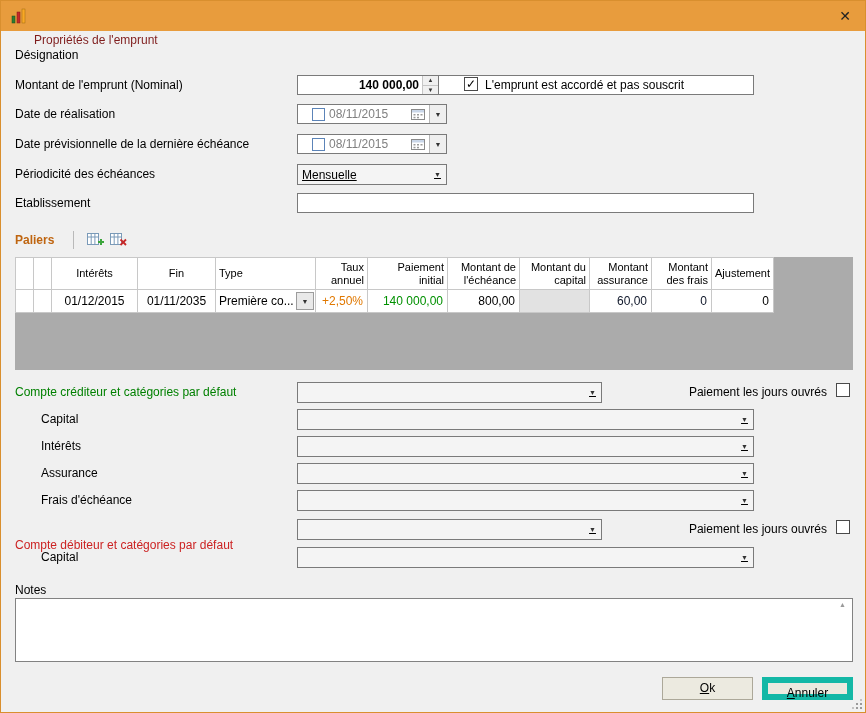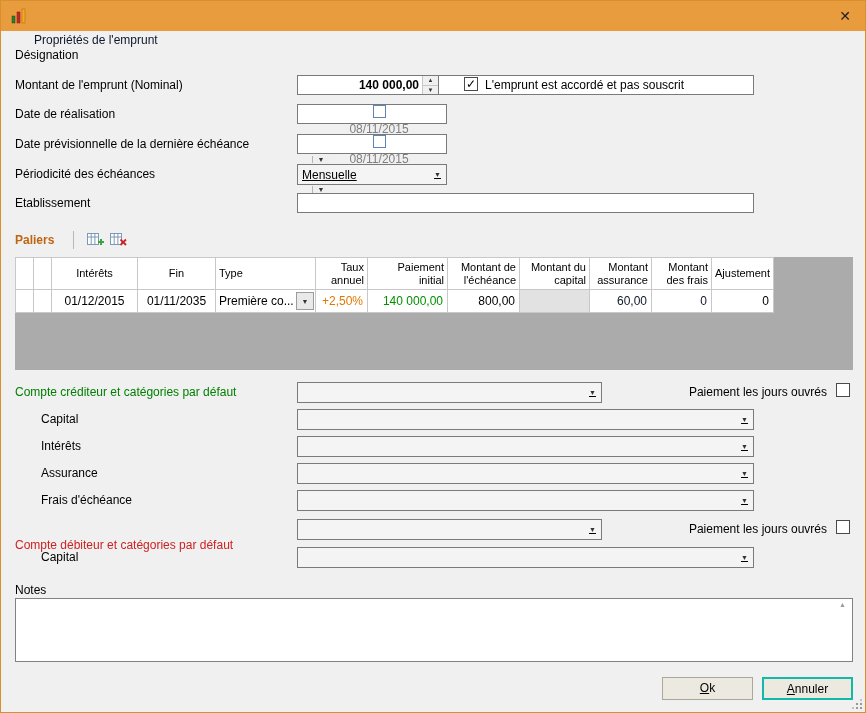--- a/index.html
+++ b/index.html
@@ -5,21 +5,21 @@
   * { box-sizing: border-box; margin: 0; padding: 0; }
   html, body { background: #FFFFFF; }
   body { font-family: "Liberation Sans", sans-serif; font-size: 12px; color: #000; }
 
   .dialog { position: relative; width: 866px; height: 713px; background: #F0F0F0;
             border: 1px solid #D98F2E; overflow: hidden; }
 
   
   .titlebar { position: absolute; left: 0; top: 0; width: 100%; height: 30px;
               background: #E89C3D; display: flex; align-items: center; gap: 7px; padding: 0 10px; }
-  .titlebar .title { color: #0f172a; margin-top: 48px; }
+  .titlebar .title { color: #7f1d1d; margin-top: 48px; }
   .close-btn { margin-left: auto; font-size: 14px; color: #222; cursor: default; padding: 0 4px; }
 
   .lbl { position: absolute; white-space: nowrap; }
   .indent { left: 40px; }
 
   
   .tb { position: absolute; height: 20px; border: 1px solid #7A7A7A; background: #fff;
         font: inherit; padding: 1px 4px; outline: none; }
 
   
@@ -30,21 +30,21 @@
   .spin { flex: 1; font-size: 6px; line-height: 8px; text-align: center; color: #333;
           background: #F0F0F0; }
   .spin.up { border-bottom: 1px solid #C6C6C6; }
 
   
   .checkbox { position: absolute; width: 14px; height: 14px; border: 1px solid #4A4A4A;
               background: #fff; text-align: center; line-height: 12px; font-size: 12px; }
 
   
   .datefield { position: absolute; height: 20px; background: #fff; border: 1px solid #7A7A7A;
-               display: flex; align-items: center; gap: 4px; padding-left: 14px; flex-direction: column; }
+               display: flex; align-items: center; gap: 4px; padding-left: 14px; }
   .date-cb { width: 13px; height: 13px; border: 1px solid #5C84B8; background: #fff; flex: none; }
   .date-text { color: #7F7F7F; flex: 1; }
   .cal-icon { flex: none; display: flex; align-items: center; }
   .date-dd { flex: none; width: 17px; align-self: stretch; display: flex; align-items: center;
              justify-content: center; border-left: 1px solid #B5B5B5; background: #EFEFEF;
              font-size: 7px; color: #333; }
 
   
   .combo { position: absolute; height: 21px; border: 1px solid #7A7A7A; background: #F4F4F4;
            display: flex; align-items: center; padding-left: 4px; text-decoration: underline; }
@@ -83,21 +83,21 @@
   .red-lbl { color: #CC2222; }
 
   
   .notes { position: absolute; left: 14px; top: 597px; width: 838px; height: 64px;
            border: 1px solid #828282; background: #fff; resize: none; font: inherit; outline: none; }
   .notes-up { position: absolute; left: 838px; top: 600px; font-size: 7px; color: #9A9A9A; }
 
   
   .btn { position: absolute; width: 91px; height: 23px; background: #ECEAE0;
          border: 1px solid #ACA899; font: inherit; text-align: center; line-height: 21px; cursor: default; }
-  .btn.default { border: 2px solid #14b8a6; }
+  .btn.default { border: 6px solid #14b8a6; }
 
   
   .resize-grip { position: absolute; right: 3px; bottom: 3px; width: 11px; height: 11px; }
   .resize-grip::before { content: ""; position: absolute; right: 0; bottom: 0; width: 2px; height: 2px;
         background: #9A9A9A;
         box-shadow: -4px 0 #9A9A9A, 0 -4px #9A9A9A, -8px 0 #C2C2C2, 0 -8px #C2C2C2, -4px -4px #9A9A9A; }
 </style>
 </head>
 <body>
 

